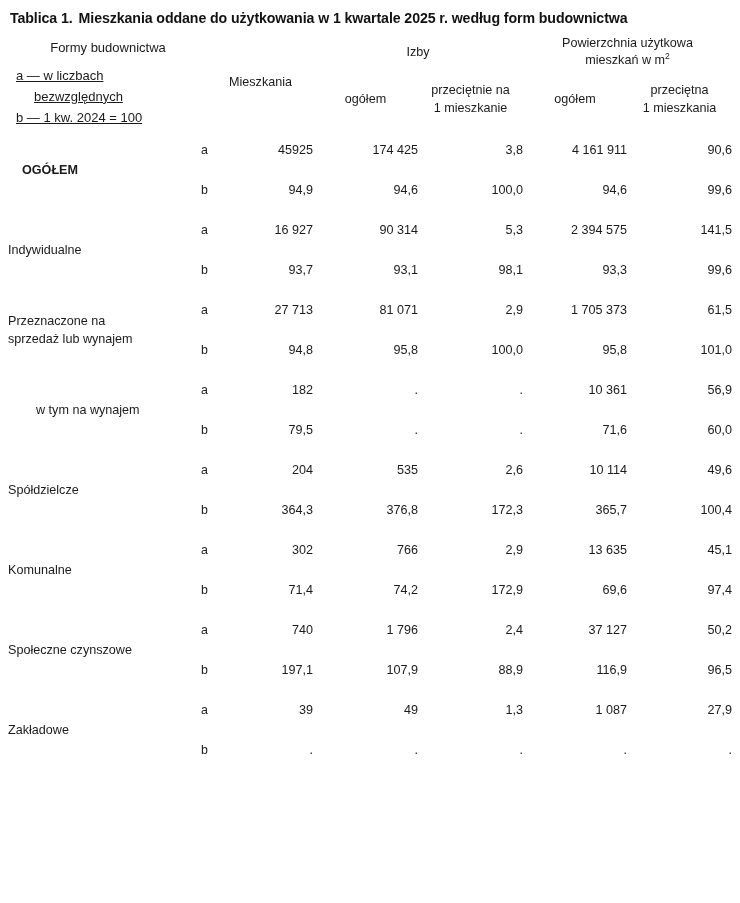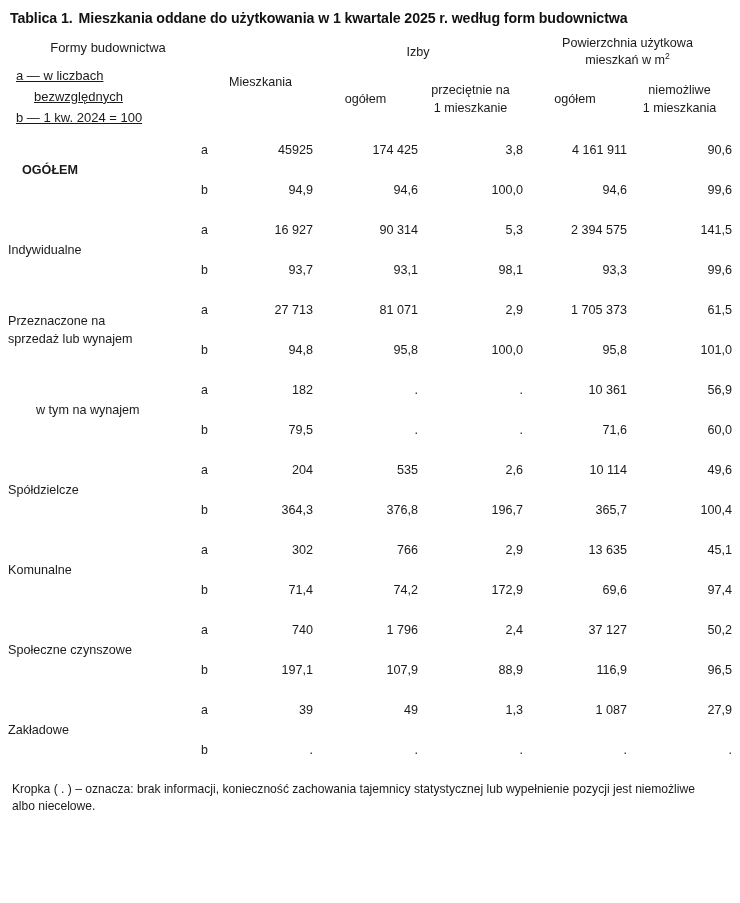--- a/index.html
+++ b/index.html
@@ -162,21 +162,21 @@
       </tr>
 
       <tr>
         <td class="hcell vr-l" style="height:60px">ogółem</td>
         <td class="hcell vr-l">
           <span>przeciętnie na</span><br>
           <span>1 mieszkanie</span>
         </td>
         <td class="hcell vr-l">ogółem</td>
         <td class="hcell vr-l">
-          <span>niemożliwe</span><br>
+          <span>przeciętna</span><br>
           <span>1 mieszkania</span>
         </td>
       </tr>
     </thead>
 
     <tbody>
 
       <tr class="datarow">
         <td class="rowlabel total hr-top-thick" rowspan="2">OGÓŁEM</td>
         <td class="ab bold hr-top-thick inner-div">a</td>
@@ -258,21 +258,21 @@
         <td class="num hr-top-thin vr-l inner-div">204</td>
         <td class="num hr-top-thin vr-l inner-div">535</td>
         <td class="num hr-top-thin vr-l inner-div">2,6</td>
         <td class="num hr-top-thin vr-l inner-div">10 114</td>
         <td class="num hr-top-thin vr-l inner-div">49,6</td>
       </tr>
       <tr class="datarow">
         <td class="ab">b</td>
         <td class="num vr-l">364,3</td>
         <td class="num vr-l">376,8</td>
-        <td class="num vr-l">196,7</td>
+        <td class="num vr-l">172,3</td>
         <td class="num vr-l">365,7</td>
         <td class="num vr-l">100,4</td>
       </tr>
 
       <tr class="datarow">
         <td class="rowlabel hr-top-thin" rowspan="2">Komunalne</td>
         <td class="ab hr-top-thin inner-div">a</td>
         <td class="num hr-top-thin vr-l inner-div">302</td>
         <td class="num hr-top-thin vr-l inner-div">766</td>
         <td class="num hr-top-thin vr-l inner-div">2,9</td>
@@ -320,18 +320,14 @@
         <td class="num vr-l hr-bot-thick">.</td>
         <td class="num vr-l hr-bot-thick">.</td>
         <td class="num vr-l hr-bot-thick">.</td>
         <td class="num vr-l hr-bot-thick">.</td>
         <td class="num vr-l hr-bot-thick">.</td>
       </tr>
 
     </tbody>
   </table>
 
-  <div class="footnote">
-    <span>Kropka ( . ) – oznacza: brak informacji, konieczność zachowania tajemnicy statystycznej lub wypełnienie</span>
-    <span>pozycji jest niemożliwe albo niecelowe.</span>
-  </div>
 
 </div>
 
 </body></html>

